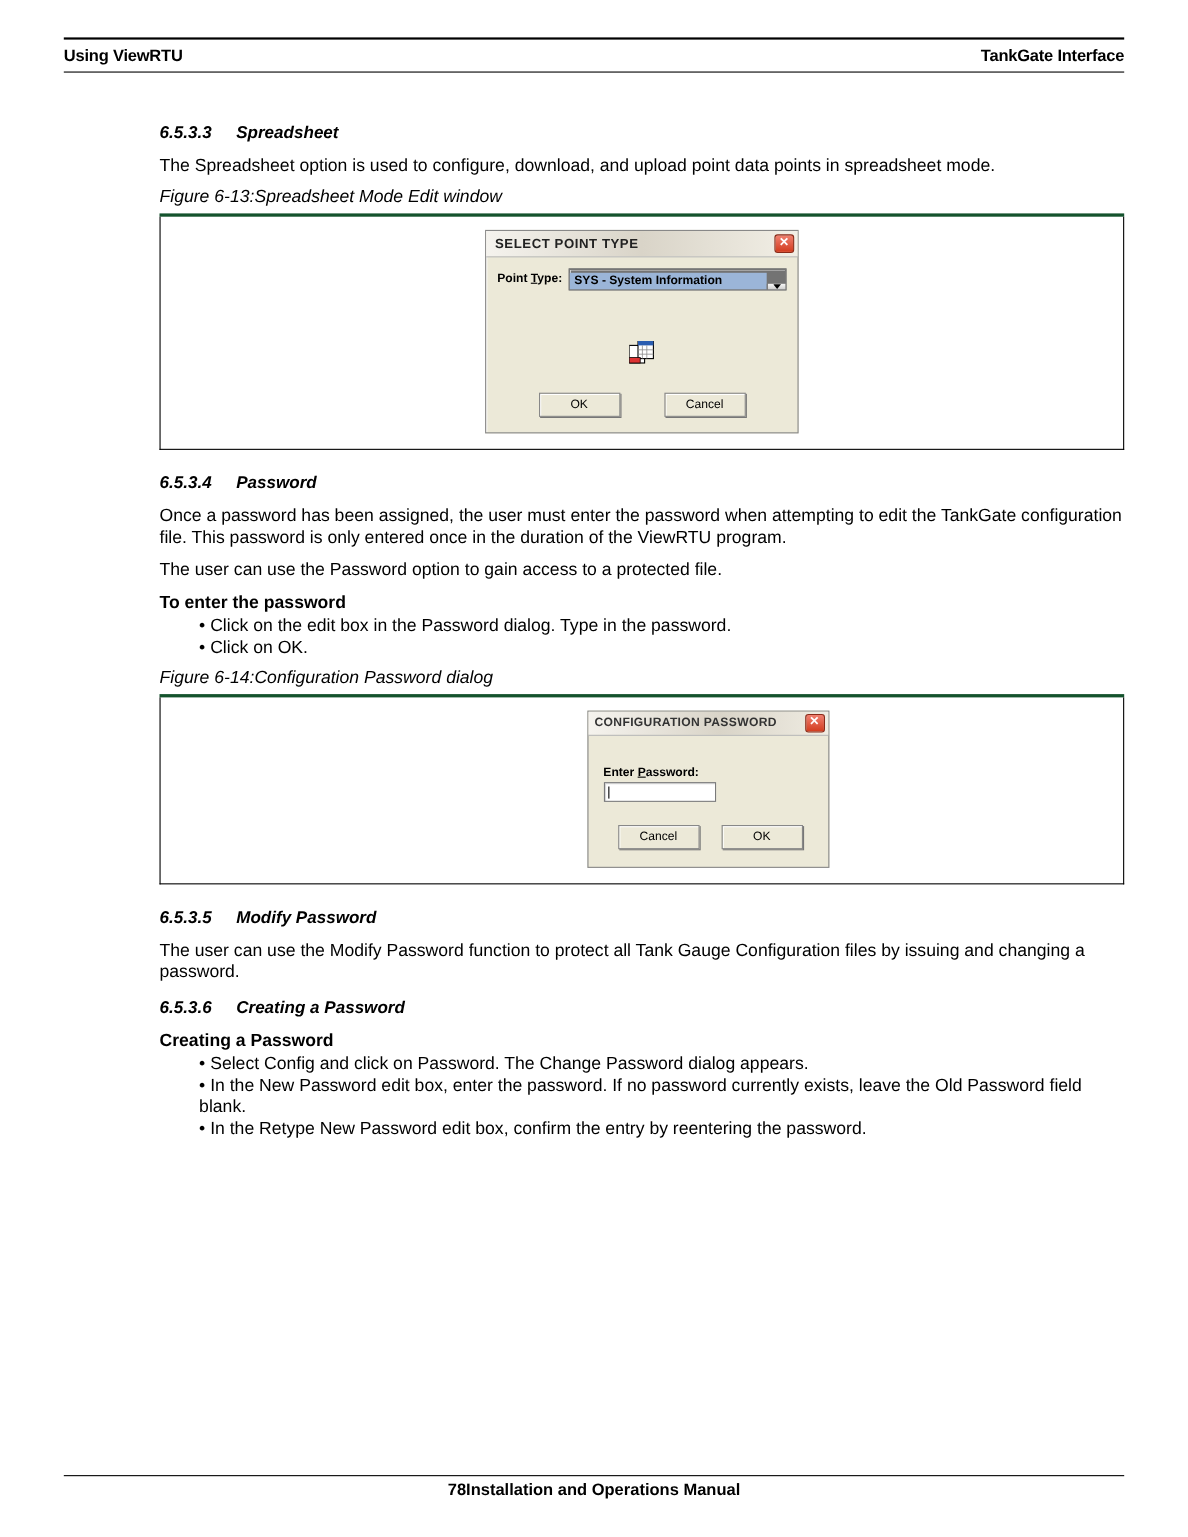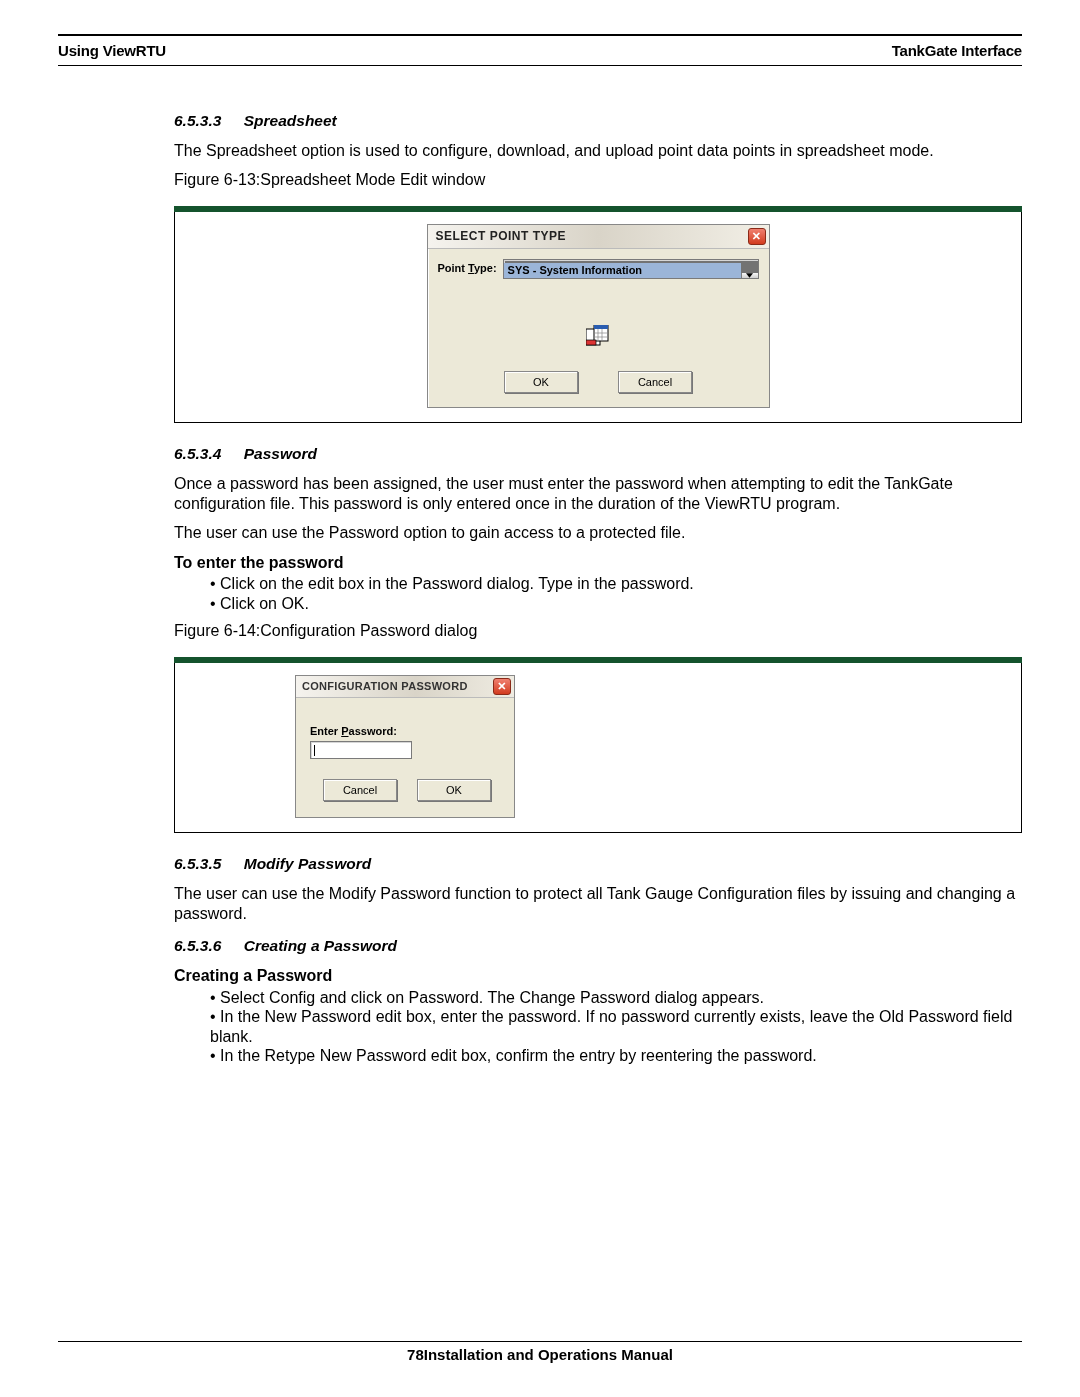--- a/index.html
+++ b/index.html
@@ -2,30 +2,30 @@
 <html><head>
 <meta charset="utf-8">
 <style>
   * { box-sizing: border-box; margin: 0; padding: 0; }
   html, body { width: 1080px; height: 1397px; background: #fff; font-family: Arial, Helvetica, sans-serif; color: #000; }
   .page { padding: 34px 58px 30px 58px; position: relative; height: 100%; }
   .hr-thick { border: none; border-top: 2.5px solid #000; margin-bottom: 6px; }
   .header-row { display: flex; justify-content: space-between; font-weight: 700; font-size: 15px; letter-spacing: -0.2px; margin-bottom: 6px; }
   .hr-thin { border: none; border-top: 1px solid #000; }
 
-  .content { margin-left: 116px; margin-top: 46px; font-size: 16px; line-height: 1.22; }
+  .content { margin-left: 87px; margin-top: 46px; font-size: 16px; line-height: 1.22; }
   .section-num { font-weight: 700; font-style: italic; margin-right: 18px; }
   .section-title { font-weight: 700; font-style: italic; }
   .sec-head { margin-bottom: 10px; font-size: 15.5px; }
   .para { margin-bottom: 10px; font-size: 16px; }
-  .fig-caption { font-size: 16px; border-bottom: 6px solid #14532d; padding-bottom: 16px; margin-top: 6px; margin-bottom: 0; }
+  .fig-caption { font-style: italic; font-size: 16px; border-bottom: 3px solid #14532d; padding-bottom: 4px; margin-top: 6px; margin-bottom: 0; }
 
   .fig-box { border: 1px solid #000; border-top: none; padding: 12px 0 14px 0; display: flex; justify-content: center; }
   
-  .dlg { width: 343px; background: #ece9d8; border: 1px solid #888; box-shadow: 1px 1px 0 #fff inset; padding: 0 0 10px 0; }
+  .dlg { width: 285px; background: #ece9d8; border: 1px solid #888; box-shadow: 1px 1px 0 #fff inset; padding: 0 0 10px 0; }
   .titlebar { display:flex; align-items:center; justify-content:space-between; height:24px;
     background: linear-gradient(to right, #f5f3ee, #d9d4c8 50%, #f2efe6);
     padding: 0 3px 0 8px; font-size: 12px; font-weight:700; letter-spacing:0.5px; color:#222; border-bottom:1px solid #bbb; }
   .closebox { width:18px; height:17px; background: linear-gradient(#f08070,#d23b1e); border:1px solid #8a2a18; border-radius:3px; display:flex; align-items:center; justify-content:center; color:#fff; font-weight:700; font-size:11px; line-height:1; cursor:pointer; }
   .closebox span { transform: translateY(-0.5px); }
 
   .dlg-body { padding: 10px 10px 4px 10px; }
   .row { display:flex; align-items:center; gap:6px; }
   .lbl { font-size:11px; font-weight:700; }
   .lbl .ul { text-decoration: underline; }
@@ -49,21 +49,21 @@
   .dlg2 { width: 220px; background:#ece9d8; border:1px solid #888; padding-bottom:10px; position:relative; }
   .dlg2 .titlebar2 { display:flex; align-items:center; justify-content:space-between; height:22px;
     background: linear-gradient(to right, #f5f3ee, #d9d4c8 55%, #efece2);
     padding:0 3px 0 6px; font-size:11px; font-weight:700; color:#333; border-bottom:1px solid #bbb; letter-spacing:0.3px; }
   .dlg2 .body2 { padding: 22px 10px 6px 14px; }
   .dlg2 .lbl2 { font-size:11px; font-weight:700; }
   .inputbox { width:102px; height:18px; border:1px solid #7a7a7a; background:#fff; box-shadow: inset 1px 1px 0 #d6d6d6; display:inline-block; vertical-align:middle; position:relative; }
   .inputbox::after { content:""; position:absolute; left:3px; top:3px; width:1px; height:11px; background:#000; }
   .btnrow2 { display:flex; justify-content:center; gap:20px; margin-top:20px; }
 
-  .fig-box2 { border:1px solid #000; border-top:none; padding:12px 0 14px 0; display:flex; }
+  .fig-box2 { border:1px solid #000; border-top:none; padding:12px 0 14px 0; display:flex; justify-content:center; }
   .fig2-wrap { margin-left: 120px; }
 
   .footer { position:absolute; bottom:34px; left:58px; right:58px; }
   .footer .hr-thin2 { border:none; border-top:1px solid #000; margin-bottom:4px; }
   .footer-row { display:flex; justify-content:center; font-weight:700; font-size:15px; }
 </style>
 </head>
 <body>
 
 <div class="page">

